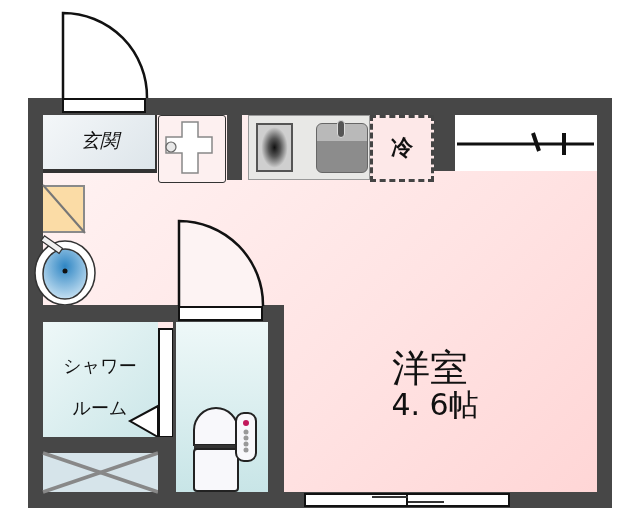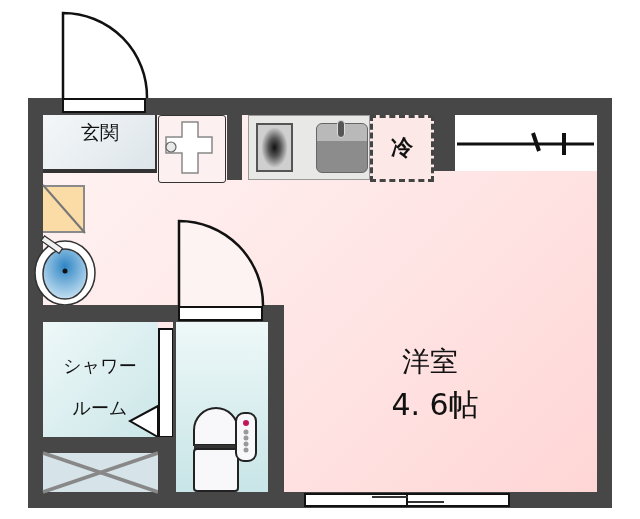--- a/index.html
+++ b/index.html
@@ -19,21 +19,21 @@
 <div class="abs wall" style="left:28px;top:98px;width:15px;height:410px;"></div>
 <div class="abs wall" style="left:597px;top:98px;width:15px;height:410px;"></div>
 <div class="abs wall" style="left:28px;top:492px;width:584px;height:16px;"></div>
 
 <div class="abs" style="left:62px;top:98px;width:84px;height:15px;background:#fff;border:2px solid #111;"></div>
 <svg style="left:62px;top:10px;" width="90" height="90">
   <path d="M1 88 L1 3 A84 84 0 0 1 85 88" fill="#fff" stroke="#111" stroke-width="2.5"></path>
 </svg>
 
 <div class="abs" style="left:43px;top:115px;width:114px;height:58px;background:linear-gradient(135deg,#f4f7f9,#dde5ea);border-bottom:4px solid #333;border-right:2px solid #333;"></div>
-<div class="label" style="left:43px;top:120px;width:114px;font-size:19px;font-weight:normal;">玄関</div>
+<div class="label" style="left:43px;top:128px;width:114px;font-size:19px;font-weight:normal;font-style:italic;">玄関</div>
 
 <div class="abs" style="left:158px;top:115px;width:68px;height:68px;background:#fdf0f0;border:1.5px solid #333;border-radius:3px;"></div>
 <svg style="left:160px;top:117px;" width="64" height="64">
   <path d="M22 5 H38 V20 H52 V36 H38 V56 H22 V36 H6 V20 H22 Z" fill="#fff" stroke="#888" stroke-width="1.5"></path>
   <circle cx="11" cy="30" r="5" fill="#e8e8e8" stroke="#666" stroke-width="1.2"></circle>
 </svg>
 
 <div class="abs wall" style="left:227px;top:113px;width:15px;height:67px;"></div>
 
 <div class="abs" style="left:248px;top:115px;width:122px;height:65px;background:#e8e8e6;border:1px solid #999;"></div>
@@ -105,19 +105,19 @@
   <rect x="2" y="44" width="44" height="42" rx="3" fill="#f8f8fb" stroke="#222" stroke-width="2"></rect>
   <rect x="46" y="38" width="12" height="6" fill="#f8f8fb" stroke="#222" stroke-width="1.5"></rect>
   <rect x="44" y="8" width="20" height="48" rx="8" fill="#f8f8fb" stroke="#222" stroke-width="2"></rect>
   <circle cx="54" cy="18" r="3" fill="#c2185b"></circle>
   <circle cx="54" cy="27" r="2.5" fill="#999"></circle>
   <circle cx="54" cy="33" r="2.5" fill="#999"></circle>
   <circle cx="54" cy="39" r="2.5" fill="#999"></circle>
   <circle cx="54" cy="45" r="2.5" fill="#999"></circle>
 </svg>
 
-<div class="label" style="left:370px;top:343px;width:120px;font-size:28px;font-weight:normal;">洋室</div>
+<div class="label" style="left:370px;top:343px;width:120px;font-size:38px;font-weight:normal;">洋室</div>
 <div class="label" style="left:355px;top:385px;width:160px;font-size:30px;font-weight:normal;">4. 6帖</div>
 
 <div class="abs" style="left:304px;top:493px;width:104px;height:14px;background:#fff;border:2px solid #111;"></div>
 <div class="abs" style="left:406px;top:493px;width:104px;height:14px;background:#fff;border:2px solid #111;"></div>
 <div class="abs" style="left:372px;top:496px;width:36px;height:2px;background:#333;"></div>
 <div class="abs" style="left:408px;top:501px;width:36px;height:2px;background:#333;"></div>
 
 </body></html>

